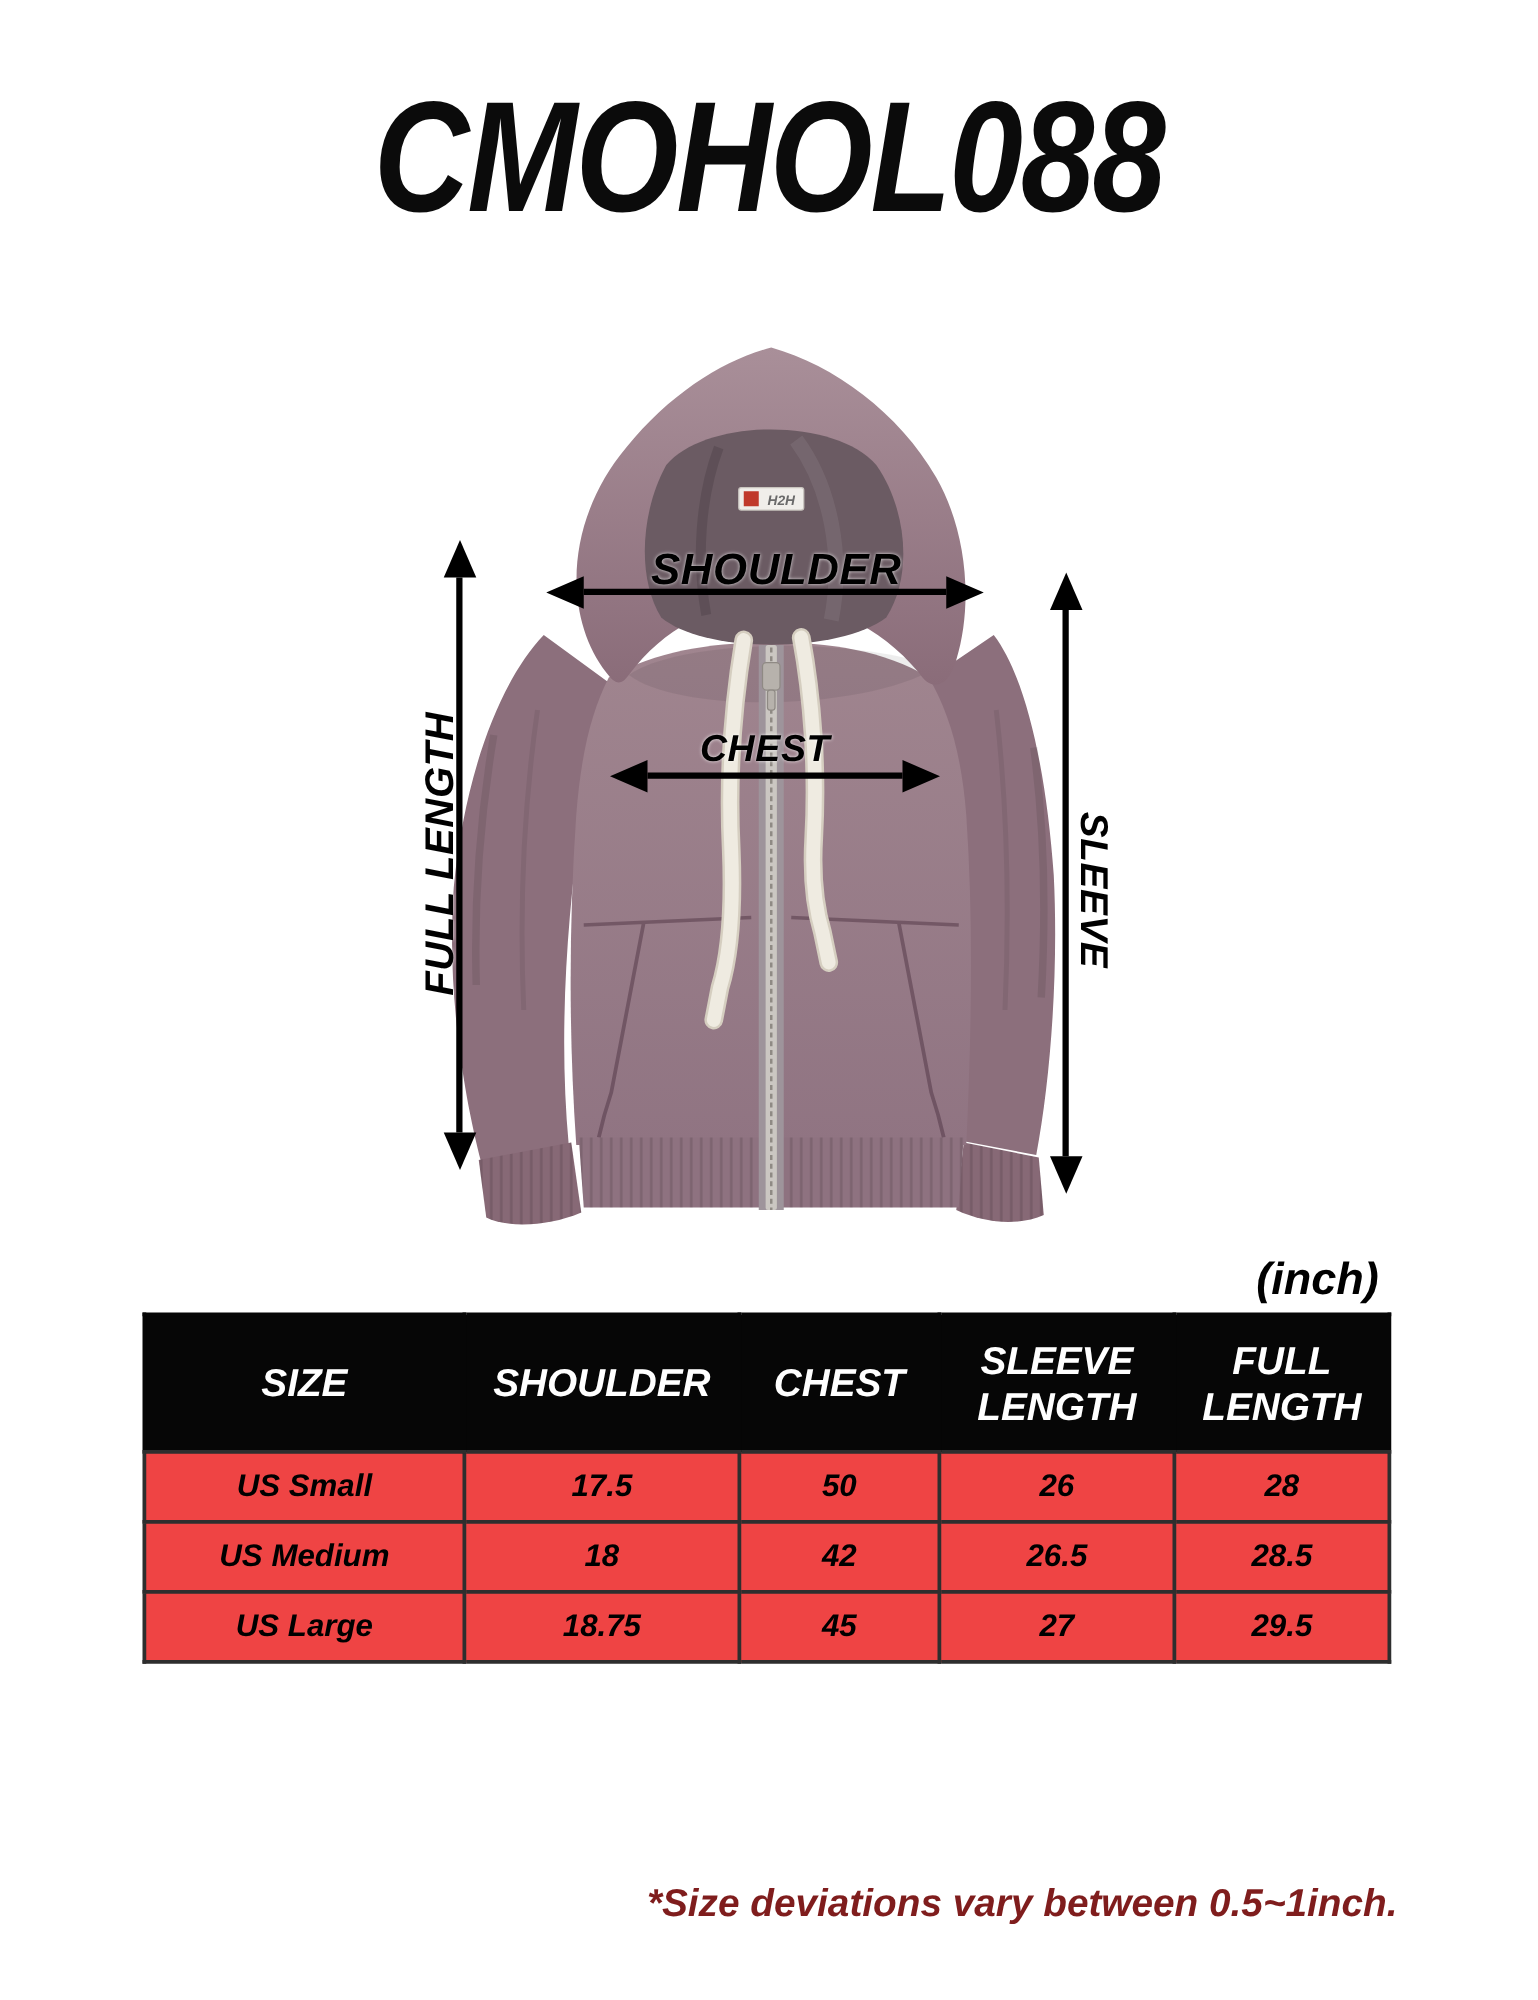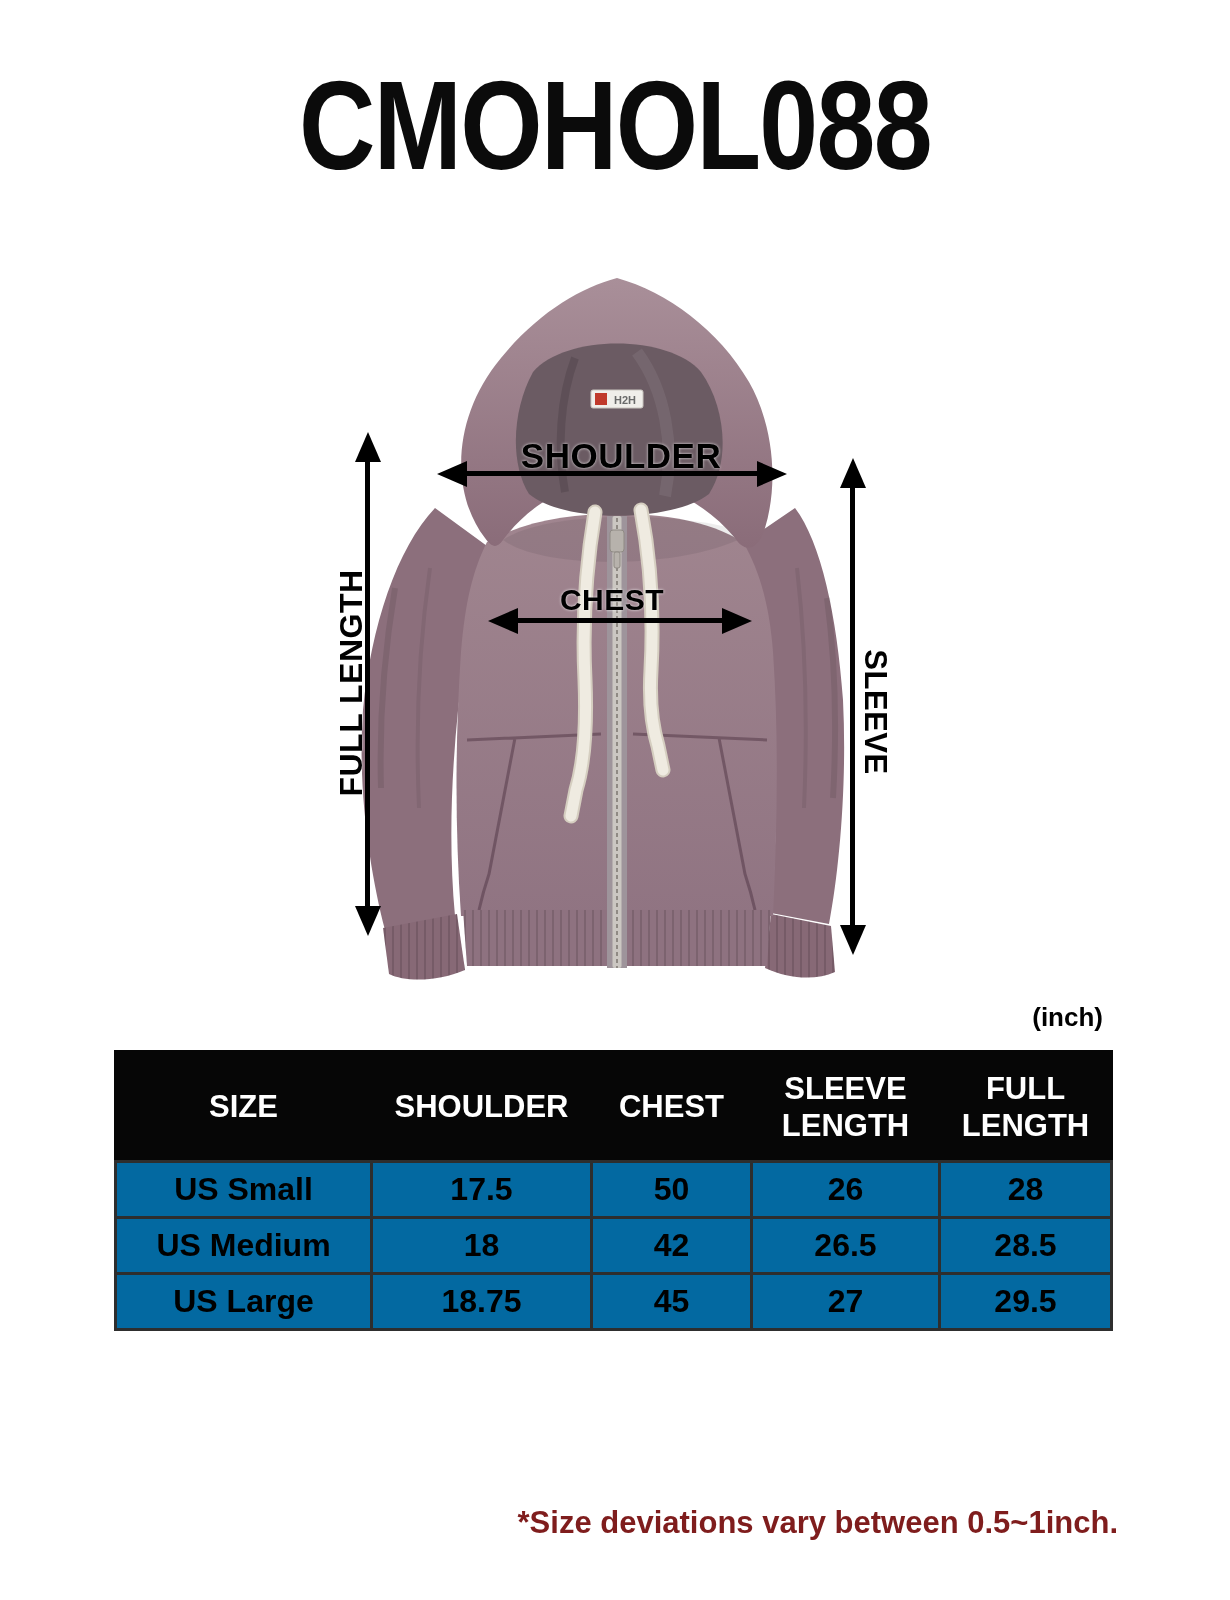--- a/index.html
+++ b/index.html
@@ -1,18 +1,18 @@
 <!DOCTYPE html>
 <html><head>
 <meta charset="utf-8">
 <style>
   html,body { margin:0; padding:0; background:#ffffff; }
   .canvas {
     position:relative; width:1230px; height:1600px; background:#ffffff;
-    font-family:"Liberation Sans", sans-serif; overflow:hidden;
+    font-family:"Liberation Sans", sans-serif; overflow:hidden;font-style:italic;
   }
   
   .title {
     position:absolute; left:0; top:60px; width:100%; margin:0;
     text-align:center; font-size:126px; line-height:1.05; font-weight:bold;
     color:#0b0b0b; letter-spacing:-2px;
     transform:scaleX(0.84); transform-origin:50% 50%;
   }
   
   .diagram { position:absolute; left:335px; top:268px; width:560px; height:714px; }
@@ -29,38 +29,38 @@
   .lab {
     position:absolute; font-weight:bold; color:#000; white-space:nowrap;
     letter-spacing:0.5px; line-height:1;
     text-shadow:0 0 3px rgba(255,255,255,0.85);
   }
   .lab.shoulder    { left:621px; top:438px; font-size:35px; transform:translateX(-50%); }
   .lab.chest       { left:612px; top:585px; font-size:30px; transform:translateX(-50%); }
   .lab.full-length { left:351px; top:683px; font-size:32px; transform:translate(-50%,-50%) rotate(-90deg); }
   .lab.sleeve      { left:875px; top:712px; font-size:31px; transform:translate(-50%,-50%) rotate(90deg); }
   
-  .unit     { position:absolute; right:127px; top:1002px;  font-size:26px; font-weight:bold; color:#000; }
+  .unit     { position:absolute; right:127px; top:1002px;  font-size:36px; font-weight:bold; color:#000; }
   .footnote { position:absolute; right:112px; top:1505px; font-size:31px; font-weight:bold; color:#7f1d1d; }
   
   .size-table {
     position:absolute; left:114px; top:1050px; width:996px;
     border-collapse:collapse; table-layout:fixed;
   }
   .size-table th, .size-table td {
     border:3px solid #2e2e2e; text-align:center; vertical-align:middle;
     padding:0; font-weight:bold;
   }
   .size-table thead tr { height:110px; }
   .size-table th {
     background:#060606; color:#ffffff; font-size:31px; line-height:37px;
     border-color:#060606; border-bottom-color:#2e2e2e;
   }
   .size-table tbody tr { height:56px; }
-  .size-table td { font-size:32px; color:#000; background:#0369a1; }
+  .size-table td { font-size:25px; color:#000; background:#ef4444; }
 </style>
 </head>
 <body>
 
 <div class="canvas">
 
   <h1 class="title">CMOHOL088</h1>
 
   <div class="diagram">
     <svg width="560" height="714" viewBox="0 0 560 714" xmlns="http://www.w3.org/2000/svg">

